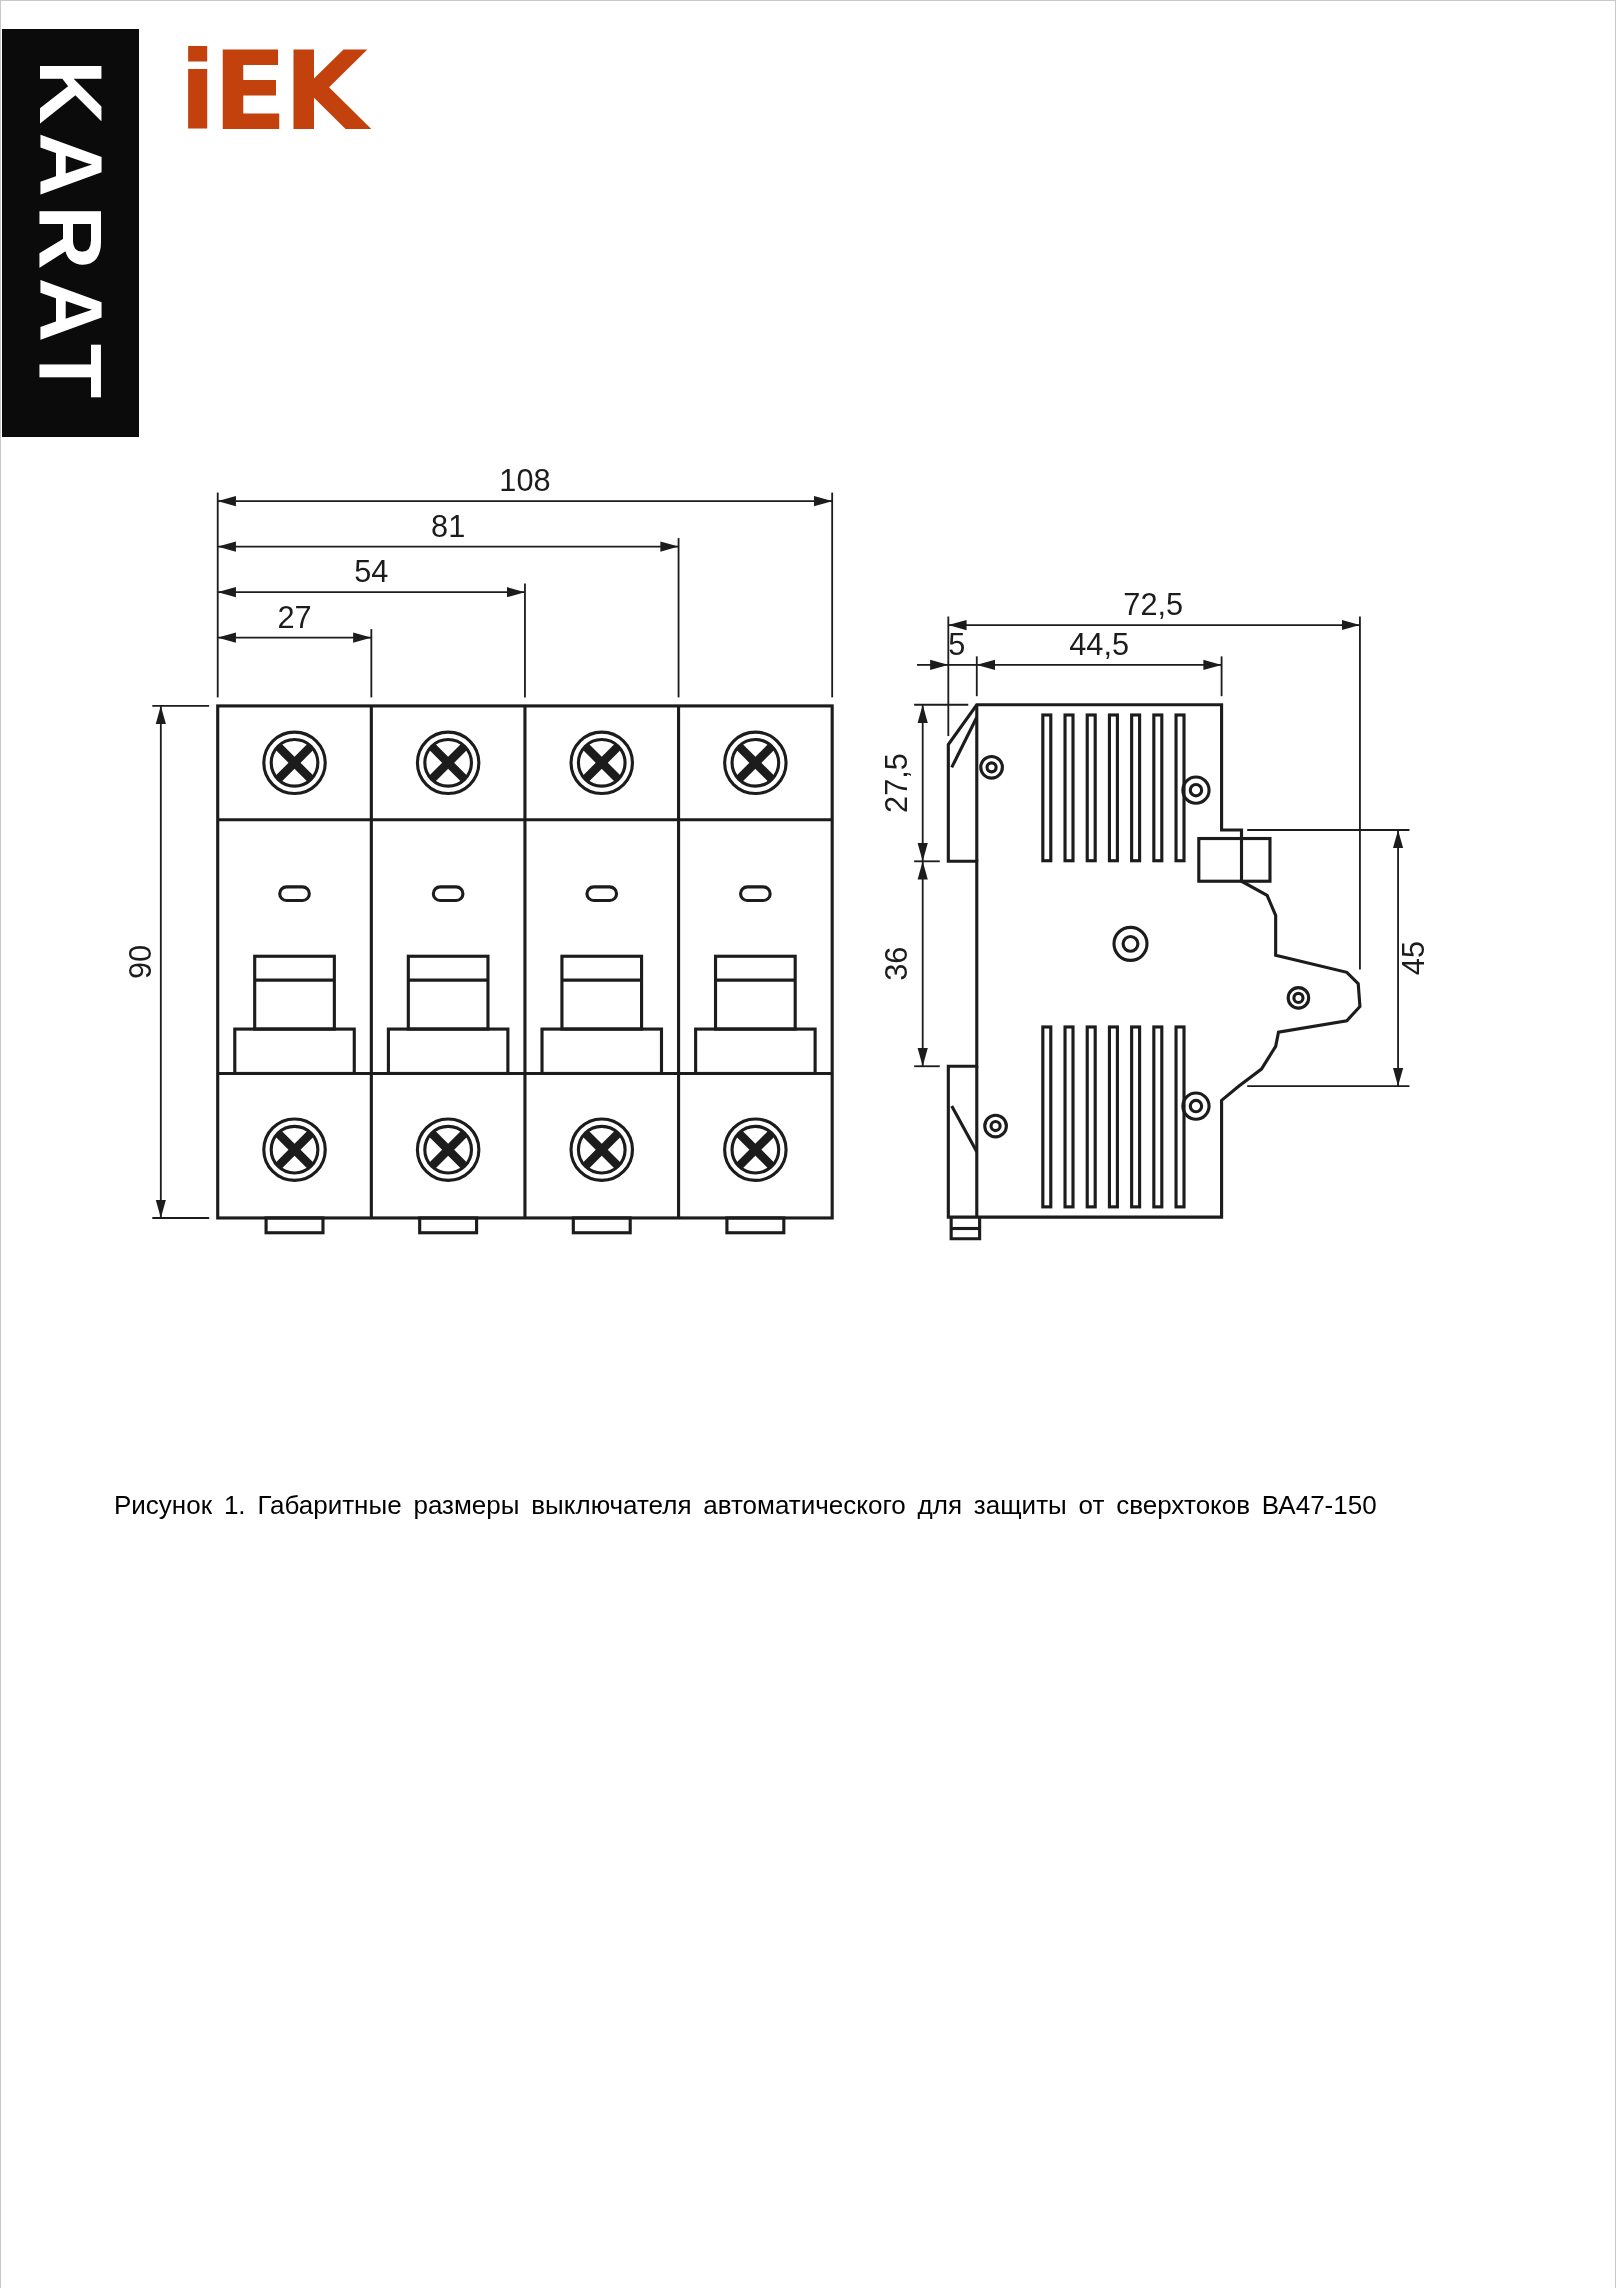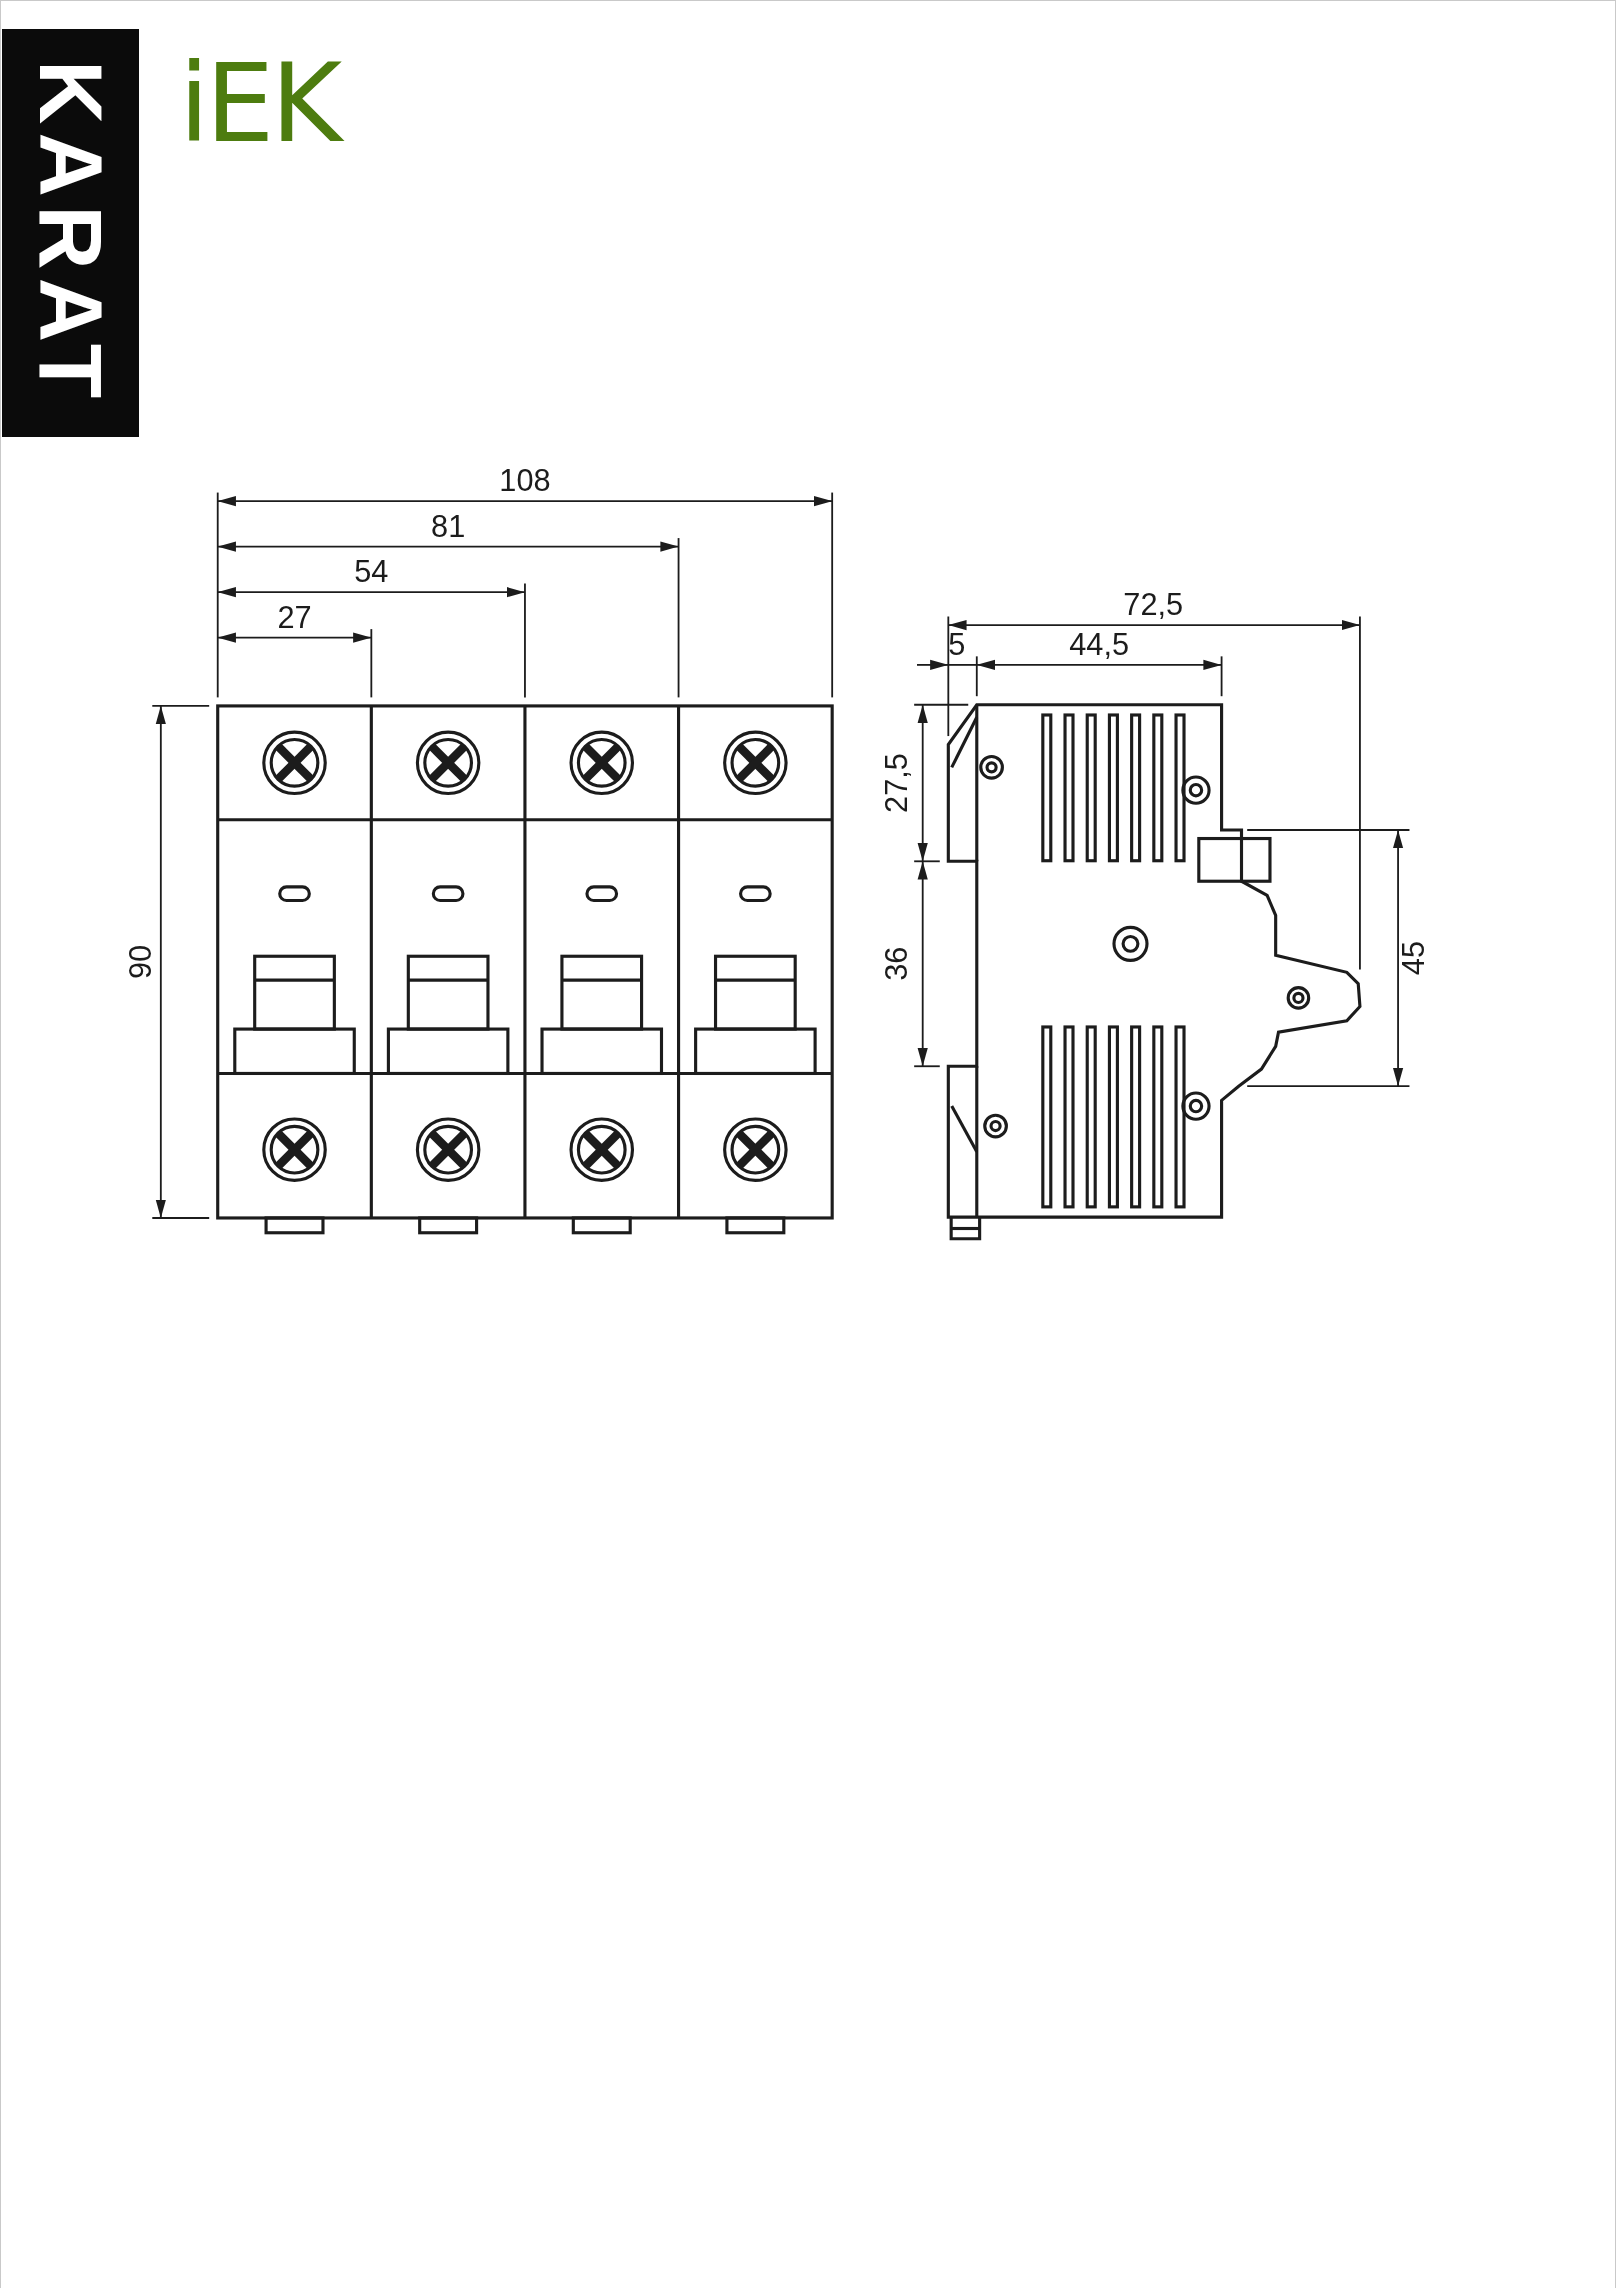--- a/index.html
+++ b/index.html
@@ -14,23 +14,23 @@
     position: absolute; left: 0.9px; top: 28px; width: 137px; height: 408px;
     background: #0b0b0b; display: flex; align-items: center; justify-content: center;
   }
   .karat-banner span {
     writing-mode: vertical-rl; color: #ffffff;
     font-size: 89px; font-weight: 600; letter-spacing: 8.3px;
     font-family: "Liberation Sans", sans-serif;
   }
 
   .iek-logo {
-    position: absolute; left: 178px; top: 48px; line-height: 1;
-    font-family: "DejaVu Sans", sans-serif; font-weight: normal;
-    font-size: 109px; letter-spacing: -3.7px; color: #4d7c0f;
+    position: absolute; left: 178px; top: 36px; line-height: 1;
+    font-family: "DejaVu Sans", sans-serif; font-weight: bold;
+    font-size: 109px; letter-spacing: -3.7px; color: #c2410c;
   }
 
   .front-svg { position: absolute; left: 120px; top: 454px; }
   .side-svg  { position: absolute; left: 879px; top: 550px; }
 
   .draw { stroke: #1c1c1c; fill: none; stroke-width: 0.55; stroke-linejoin: miter; }
   .thick { stroke-width: 1.5; }
   .dim  { stroke: #1c1c1c; fill: none; stroke-width: 0.32; }
   .dim text {
     stroke: none; fill: #1c1c1c; font-size: 5.4px;
@@ -198,15 +198,16 @@
 
       <text x="36" y="-15.7">72,5</text>
       <text x="26.5" y="-8.7">44,5</text>
       <text x="1.5" y="-8.7">5</text>
       <text x="-7.3" y="13.75" transform="rotate(-90 -7.3 13.75)">27,5</text>
       <text x="-7.3" y="45.5" transform="rotate(-90 -7.3 45.5)">36</text>
       <text x="83.5" y="44.5" transform="rotate(-90 83.5 44.5)">45</text>
     </g>
   </svg>
 
+  <div class="caption">Рисунок 1. Габаритные размеры выключателя автоматического для защиты от сверхтоков ВА47-150</div>
 
 </div>
 
 
 </body></html>

